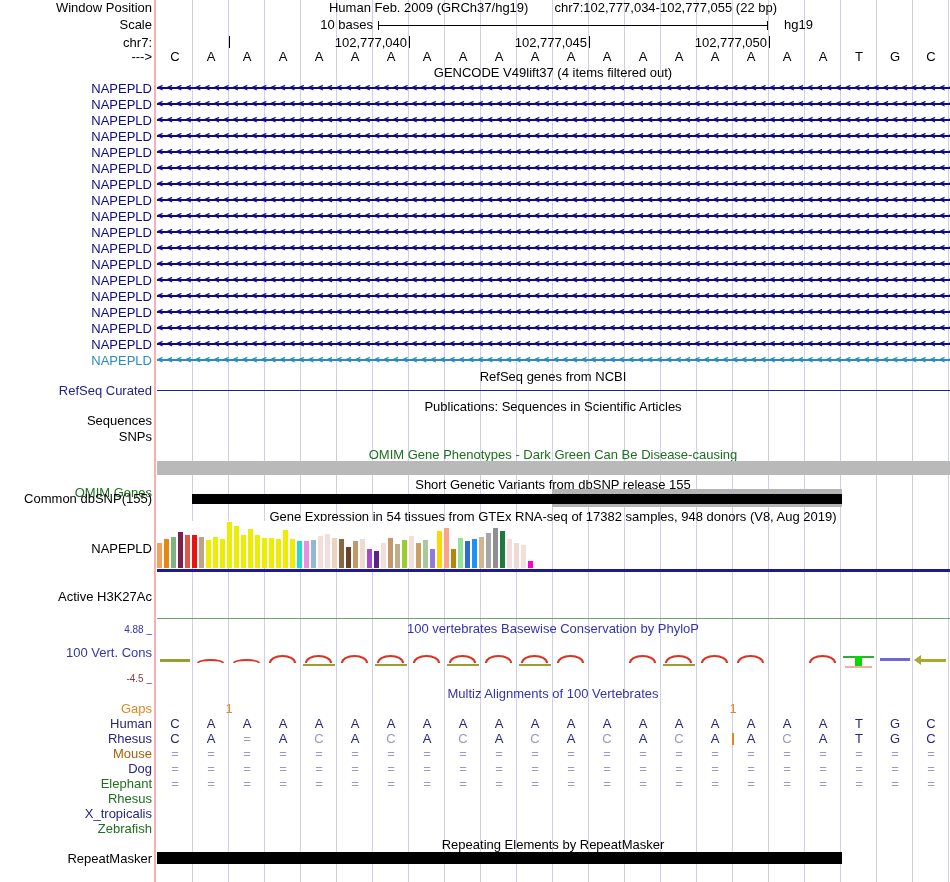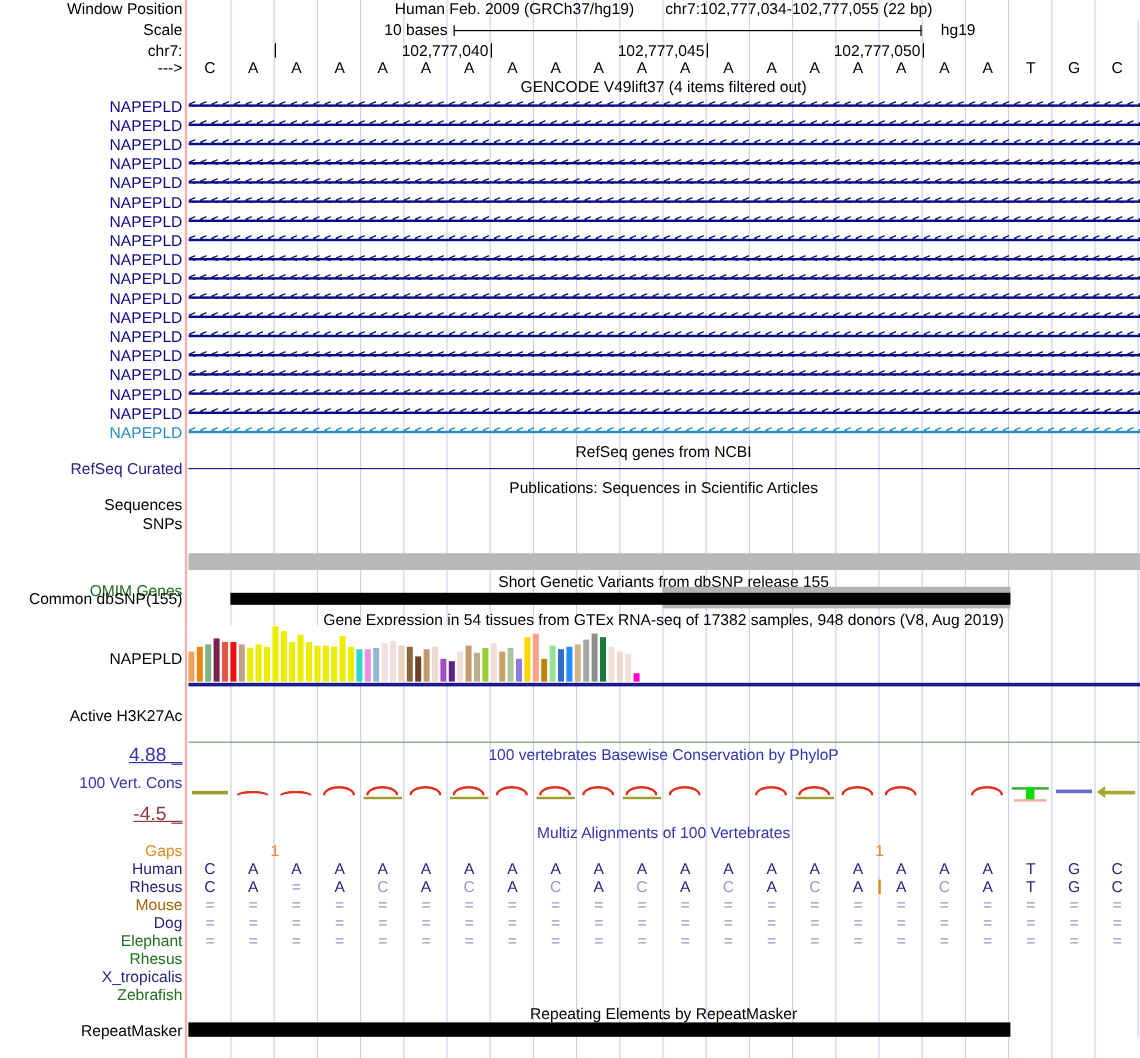--- a/index.html
+++ b/index.html
@@ -1,21 +1,21 @@
 <!DOCTYPE html>
 <html><head>
 <meta charset="utf-8">
 <style>
   html,body{margin:0;padding:0;background:#fff;}
   #screen{position:relative;width:950px;height:882px;background:#ffffff;
-    font-family:"Liberation Sans",sans-serif;font-size:13px;color:#000;overflow:hidden;border-radius:25px;}
+    font-family:"Liberation Sans",sans-serif;font-size:13px;color:#000;overflow:hidden;}
   .abs{position:absolute;}
   .lbl{position:absolute;right:798px;white-space:nowrap;text-align:right;line-height:14px;}
   .title{position:absolute;left:157px;width:792px;text-align:center;white-space:nowrap;line-height:14px;}
-  .small{font-size:16px;text-decoration:underline;}
+  .small{font-size:10px;}
   .blue{color:#3434AE;}
   .navy{color:#22228C;}
   .green{color:#1E701E;}
   .maroon{color:#8E3B3B;}
 </style>
 </head>
 <body>
 
 <div id="screen">
 
@@ -63,20 +63,21 @@
   <div class="title" style="top:66px">GENCODE V49lift37 (4 items filtered out)</div>
 
   <div class="title" style="top:370px">RefSeq genes from NCBI</div>
   <div class="lbl navy" style="top:384px">RefSeq Curated</div>
   <div class="abs" style="left:157px;top:390px;width:793px;height:1px;background:#22228C"></div>
 
   <div class="title" style="top:400px">Publications: Sequences in Scientific Articles</div>
   <div class="lbl" style="top:414px">Sequences</div>
   <div class="lbl" style="top:430px">SNPs</div>
 
+  <div class="title green" style="top:448px">OMIM Gene Phenotypes - Dark Green Can Be Disease-causing</div>
   <div class="abs" style="left:157px;top:461px;width:793px;height:14px;background:#B9B9B9"></div>
   <div class="lbl green" style="top:486px">OMIM Genes</div>
 
   <div class="title" style="top:478px">Short Genetic Variants from dbSNP release 155</div>
   <div class="abs" style="left:552px;top:489px;width:290px;height:18px;background:#B4B4B4"></div>
   <div class="abs" style="left:192px;top:494px;width:650px;height:10px;background:#000"></div>
   <div class="lbl" style="top:492px">Common dbSNP(155)</div>
 
   <div class="title" style="top:510px">Gene Expression in 54 tissues from GTEx RNA-seq of 17382 samples, 948 donors (V8, Aug 2019)</div>
   <div class="abs" style="left:156px;top:521px;width:381px;height:47px;background:#FFFFFF"></div>

